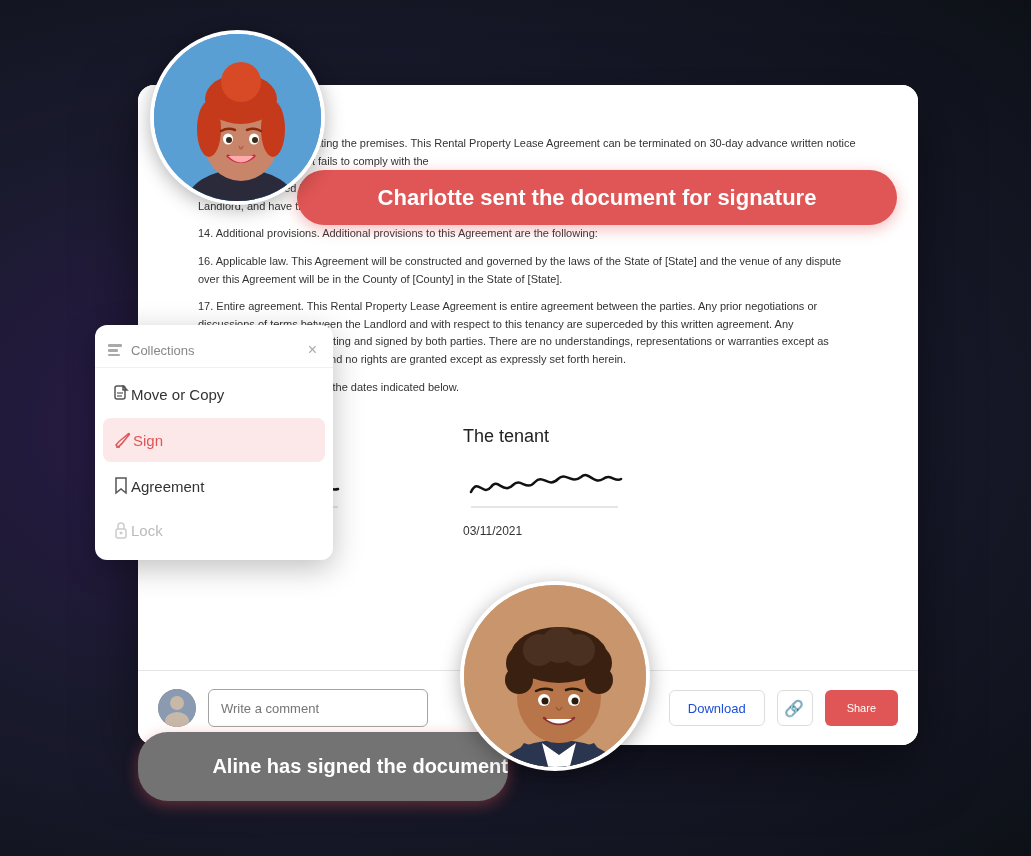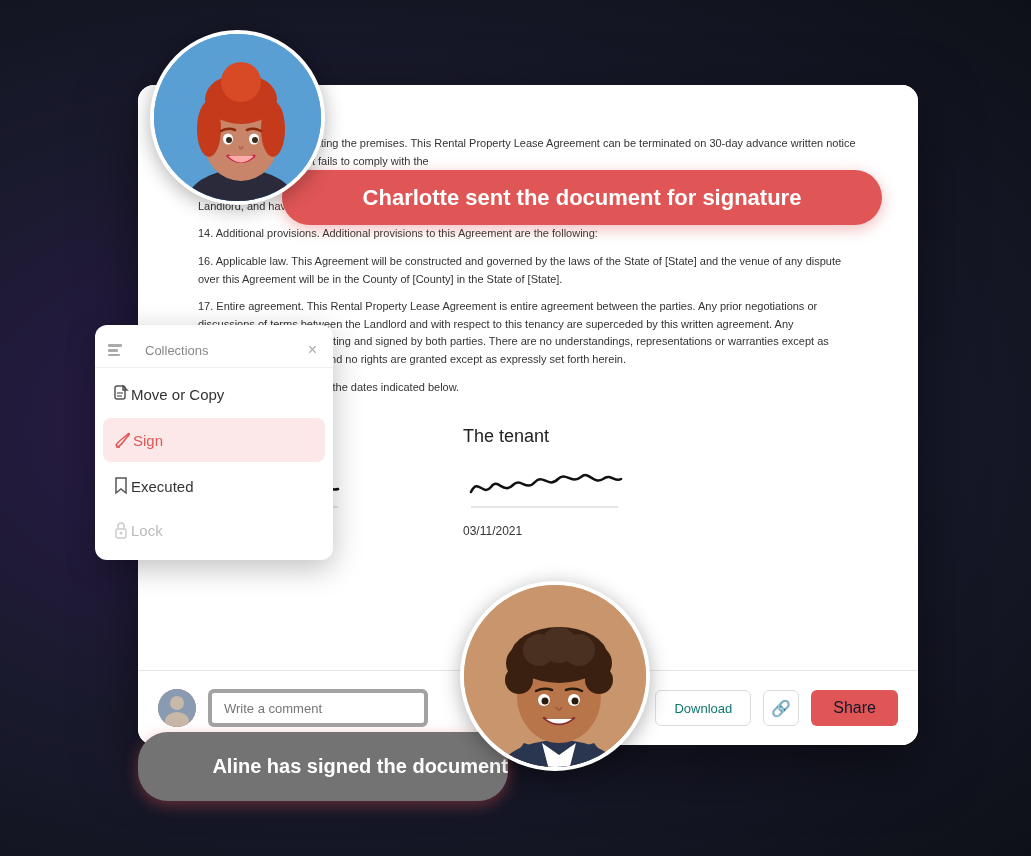--- a/index.html
+++ b/index.html
@@ -85,39 +85,39 @@
       border-top: 1px solid #e5e5e5;
       display: flex;
       align-items: center;
       padding: 0 20px;
       gap: 12px;
     }
 
     .comment-input {
       flex: 1;
       height: 38px;
-      border: 4px solid #a3a3a3;
+      border: 1px solid #a3a3a3;
       border-radius: 6px;
       padding: 0 12px;
       font-size: 13px;
       color: #999;
       outline: none;
       max-width: 220px;
     }
 
     .spacer { flex: 1; }
 
     .download-btn {
       height: 36px;
       padding: 0 18px;
       border: 1px solid #ddd;
       border-radius: 6px;
       background: #fff;
       font-size: 13px;
-      color: #0f766e;
+      color: #1d4ed8;
       cursor: pointer;
     }
 
     .link-btn {
       width: 36px;
       height: 36px;
       border: 1px solid #ddd;
       border-radius: 6px;
       background: #fff;
       display: flex;
@@ -127,22 +127,22 @@
       font-size: 16px;
       color: #555;
     }
 
     .share-btn {
       height: 36px;
       padding: 0 22px;
       border: none;
       border-radius: 6px;
       background: #e05555;
-      color: #0f172a;
-      font-size: 16px;
+      color: #ffffff;
+      font-size: 11px;
       font-weight: 500;
       cursor: pointer;
     }
 
     
     .avatar-charlotte {
       position: absolute;
       top: 30px;
       left: 150px;
       width: 175px;
@@ -152,21 +152,21 @@
       border: 4px solid #fff;
       box-shadow: 0 4px 20px rgba(0,0,0,0.3);
       background: #4a90d9;
       z-index: 10;
     }
 
     
     .charlotte-banner {
       position: absolute;
       top: 170px;
-      left: 282px;
+      left: 297px;
       width: 600px;
       height: 55px;
       background: #e05555;
       border-radius: 30px;
       display: flex;
       align-items: center;
       justify-content: center;
       z-index: 9;
       box-shadow: 0 4px 15px rgba(224,85,85,0.4);
     }
@@ -197,21 +197,21 @@
       padding: 8px 16px 8px 12px;
       border-bottom: 1px solid #f0f0f0;
       margin-bottom: 4px;
     }
 
     .menu-header-title {
       font-size: 13px;
       color: #888;
       display: flex;
       align-items: center;
-      gap: 22px;
+      gap: 8px;
     }
 
     .menu-header-close {
       font-size: 16px;
       color: #aaa;
       cursor: pointer;
     }
 
     .menu-item {
       display: flex;
@@ -433,21 +433,21 @@
     </span>
     <span>Sign</span>
   </div>
 
   <div class="menu-item">
     <span class="menu-item-icon">
       <svg width="14" height="18" viewBox="0 0 14 18">
         <path d="M2,1 L12,1 L12,16 L7,12 L2,16 Z" fill="none" stroke="#555" stroke-width="1.5"></path>
       </svg>
     </span>
-    <span>Executed</span>
+    <span>Agreement</span>
   </div>
 
   <div class="menu-item disabled">
     <span class="menu-item-icon">
       <svg width="16" height="18" viewBox="0 0 16 18">
         <rect x="3" y="8" width="10" height="9" rx="2" fill="none" stroke="#ccc" stroke-width="1.5"></rect>
         <path d="M5,8 L5,5 A3,3 0 0 1 11,5 L11,8" fill="none" stroke="#ccc" stroke-width="1.5"></path>
         <circle cx="8" cy="12" r="1.5" fill="#ccc"></circle>
       </svg>
     </span>

